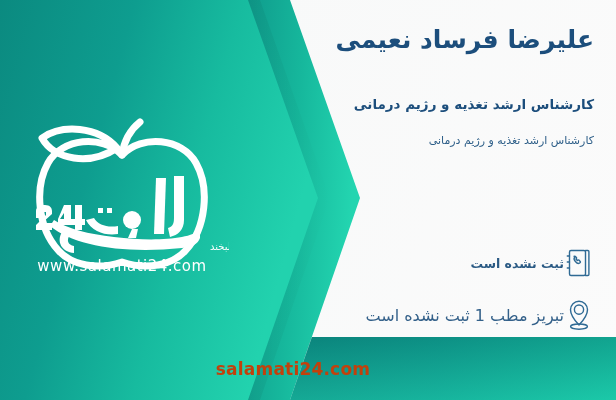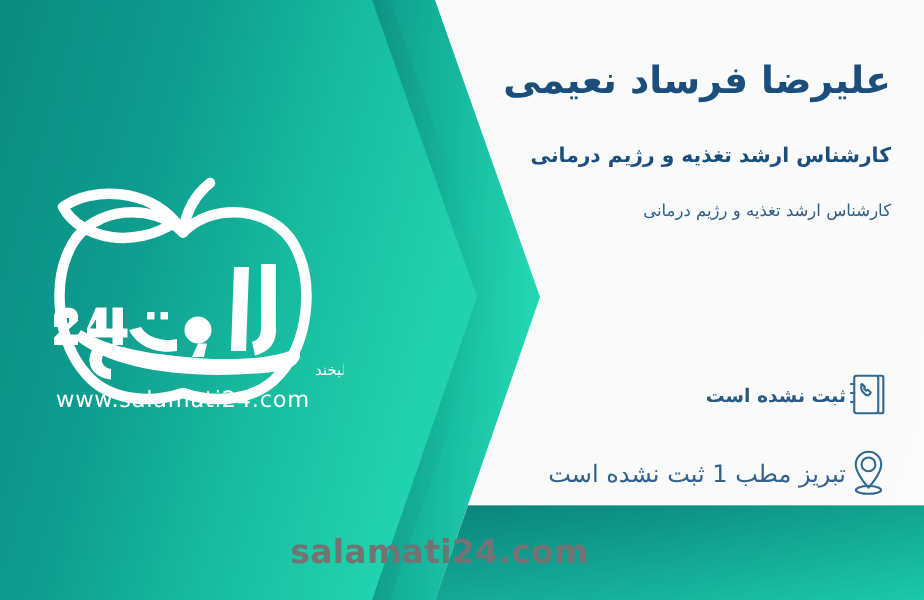--- a/index.html
+++ b/index.html
@@ -36,21 +36,21 @@
   }
 
   
   .txt-block {
     position: absolute;
     right: 22px;
     text-align: right;
     direction: rtl;
   }
   #doctor-name {
-    top: 38px;
+    top: 24px;
     font-size: 25px;
     font-weight: 700;
     color: #1c4e7c;
     letter-spacing: 0px;
     line-height: 1.25;
     white-space: nowrap;
   }
   #specialty-main {
     top: 96px;
     font-size: 13.5px;
@@ -105,22 +105,22 @@
     position: absolute;
     left: 0;
     bottom: 0;
     width: 616px;
     height: 63px;
     display: flex;
     align-items: center;
     justify-content: center;
     padding-right: 40px;
     box-sizing: border-box;
-    color: #737373;
-    font-size: 22px;
+    color: #c2410c;
+    font-size: 17px;
     font-weight: 700;
     letter-spacing: 0.2px;
     direction: ltr;
     padding-left: 10px;
   }
 
   
   #logo {
     position: absolute;
     left: 14px;

